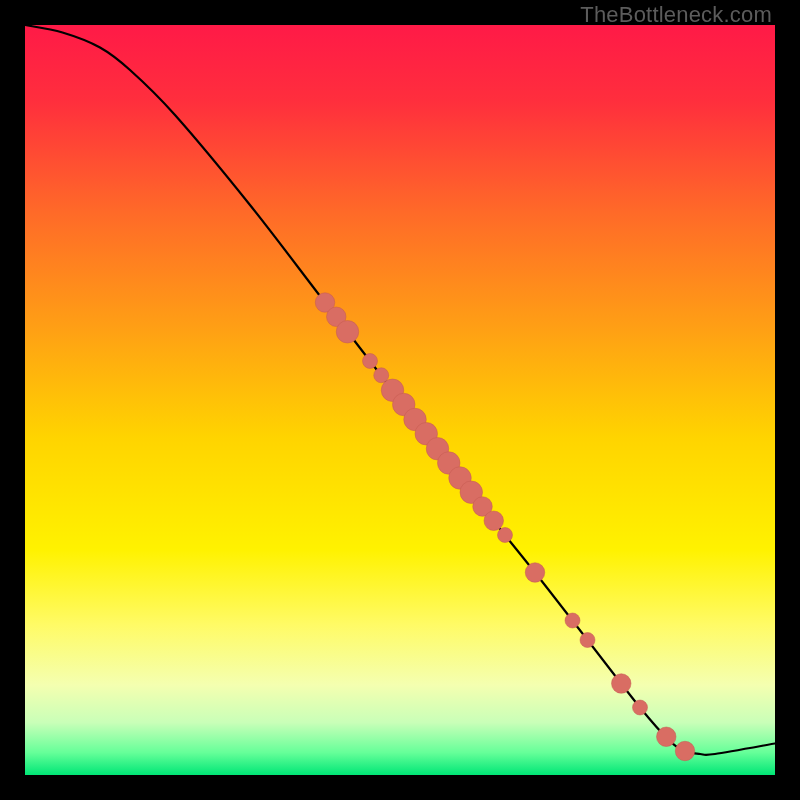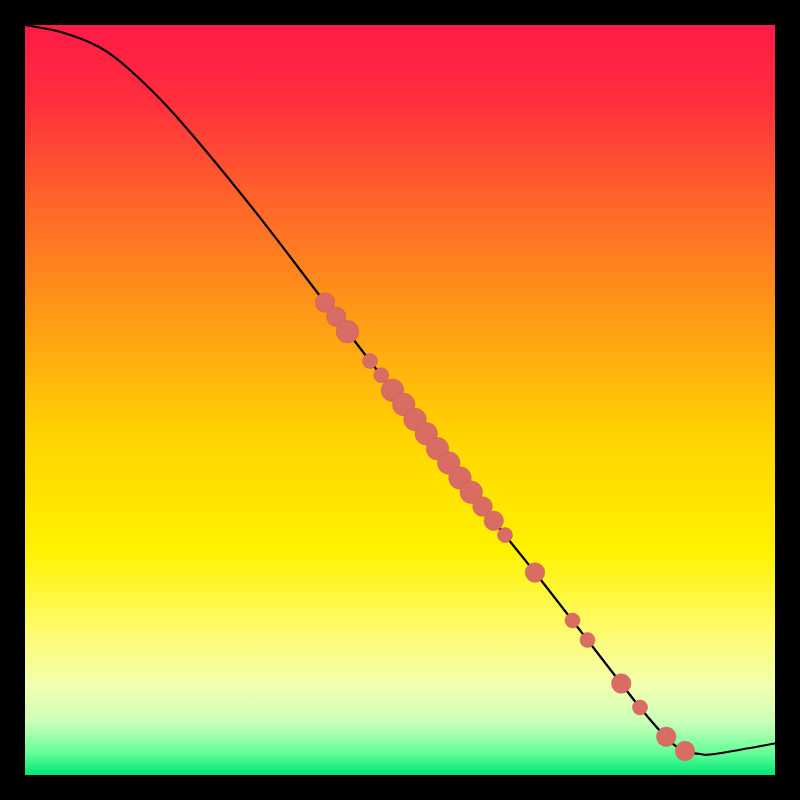--- a/index.html
+++ b/index.html
@@ -33,20 +33,21 @@
   }
   svg.curve {
     position: absolute;
     inset: 0;
   }
 </style>
 </head>
 <body>
 <div class="frame">
 
+  <div class="watermark">TheBottleneck.com</div>
 
   <div class="plot-area">
     <svg class="gradient" viewBox="0 0 750 750" preserveAspectRatio="none">
       <defs>
         <linearGradient id="bg" x1="0" y1="0" x2="0" y2="1">
             <stop offset="0%" stop-color="#ff1a47"></stop>
             <stop offset="10%" stop-color="#ff2e3d"></stop>
             <stop offset="25%" stop-color="#ff6a28"></stop>
             <stop offset="40%" stop-color="#ff9e15"></stop>
             <stop offset="55.00000000000001%" stop-color="#ffd400"></stop>

